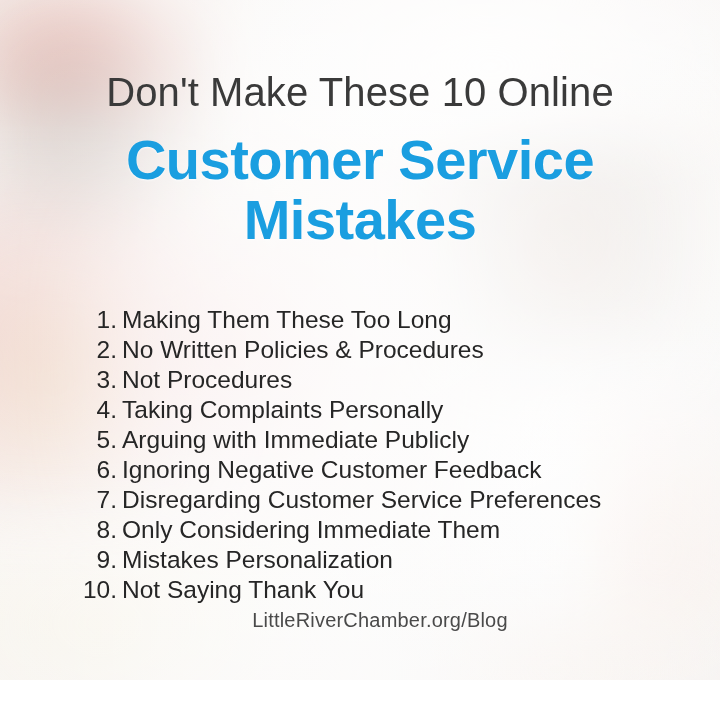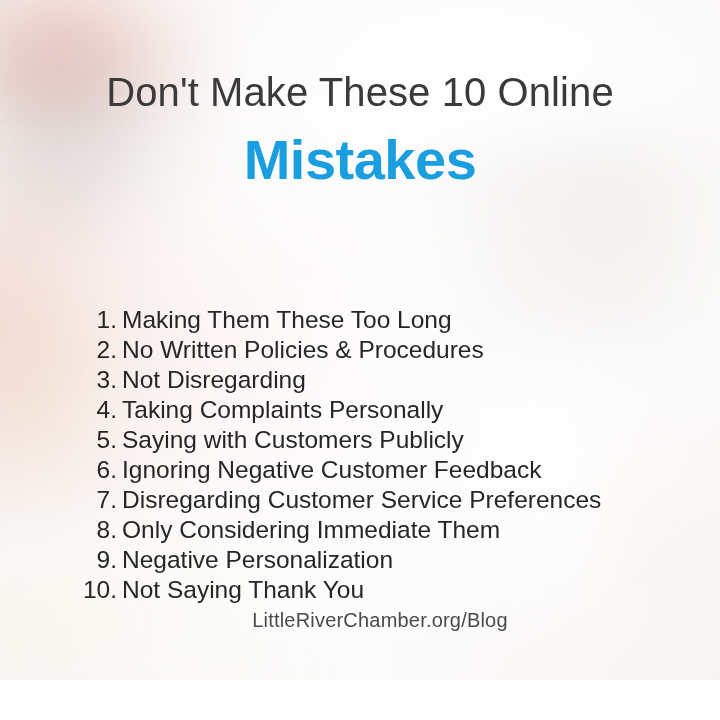--- a/index.html
+++ b/index.html
@@ -193,59 +193,60 @@
   <div class="bg-arm2"></div>
   <div class="bg-topwhite"></div>
   <div class="bg-layer bg-veil"></div>
   <div class="bg-layer bg-veil2"></div>
 
   <div class="content">
 
     <div class="title-top">Don't Make These 10 Online</div>
 
     <div class="headline">
+      <span class="headline-l1">Customer Service</span>
       <span class="headline-l2">Mistakes</span>
     </div>
 
     <ol class="mistake-list">
       <li>
         <span class="li-num">1.</span>
         <span class="li-text">Making Them These Too Long</span>
       </li>
       <li>
         <span class="li-num">2.</span>
         <span class="li-text">No Written Policies &amp; Procedures</span>
       </li>
       <li>
         <span class="li-num">3.</span>
-        <span class="li-text">Not Disregarding</span>
+        <span class="li-text">Not Procedures</span>
       </li>
       <li>
         <span class="li-num">4.</span>
         <span class="li-text">Taking Complaints Personally</span>
       </li>
       <li>
         <span class="li-num">5.</span>
-        <span class="li-text">Saying with Customers Publicly</span>
+        <span class="li-text">Arguing with Immediate Publicly</span>
       </li>
       <li>
         <span class="li-num">6.</span>
         <span class="li-text">Ignoring Negative Customer Feedback</span>
       </li>
       <li>
         <span class="li-num">7.</span>
         <span class="li-text">Disregarding Customer Service Preferences</span>
       </li>
       <li>
         <span class="li-num">8.</span>
         <span class="li-text">Only Considering Immediate Them</span>
       </li>
       <li>
         <span class="li-num">9.</span>
-        <span class="li-text">Negative Personalization</span>
+        <span class="li-text">Mistakes Personalization</span>
       </li>
       <li>
         <span class="li-num">10.</span>
         <span class="li-text">Not Saying Thank You</span>
       </li>
     </ol>
 
     <div class="footer-url">LittleRiverChamber.org/Blog</div>
 
   </div>

